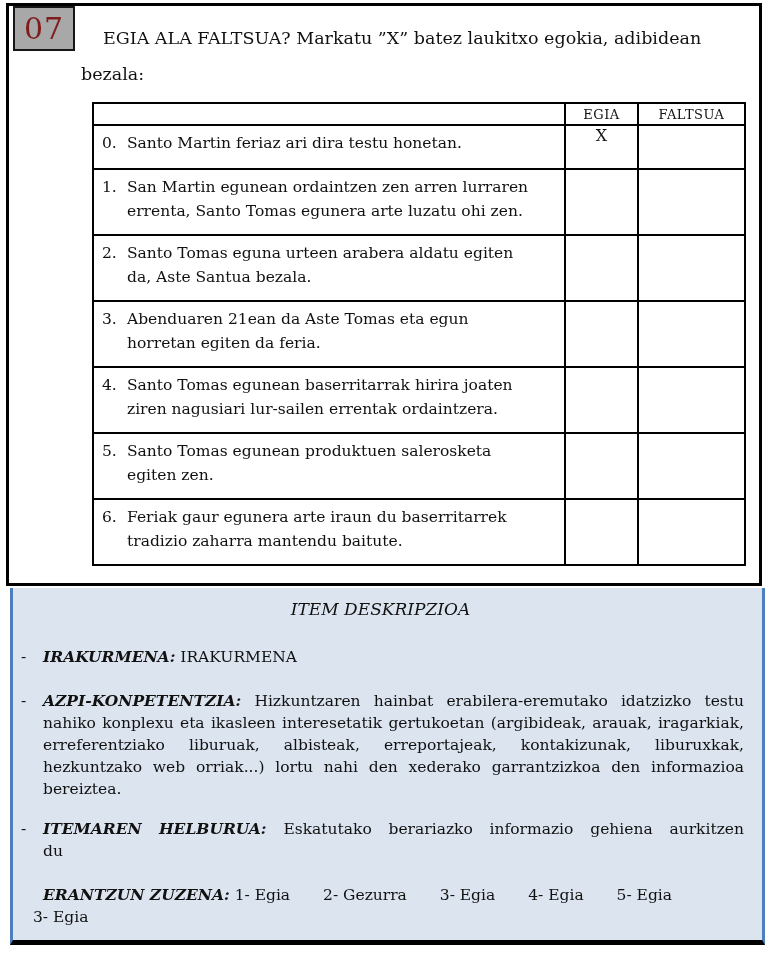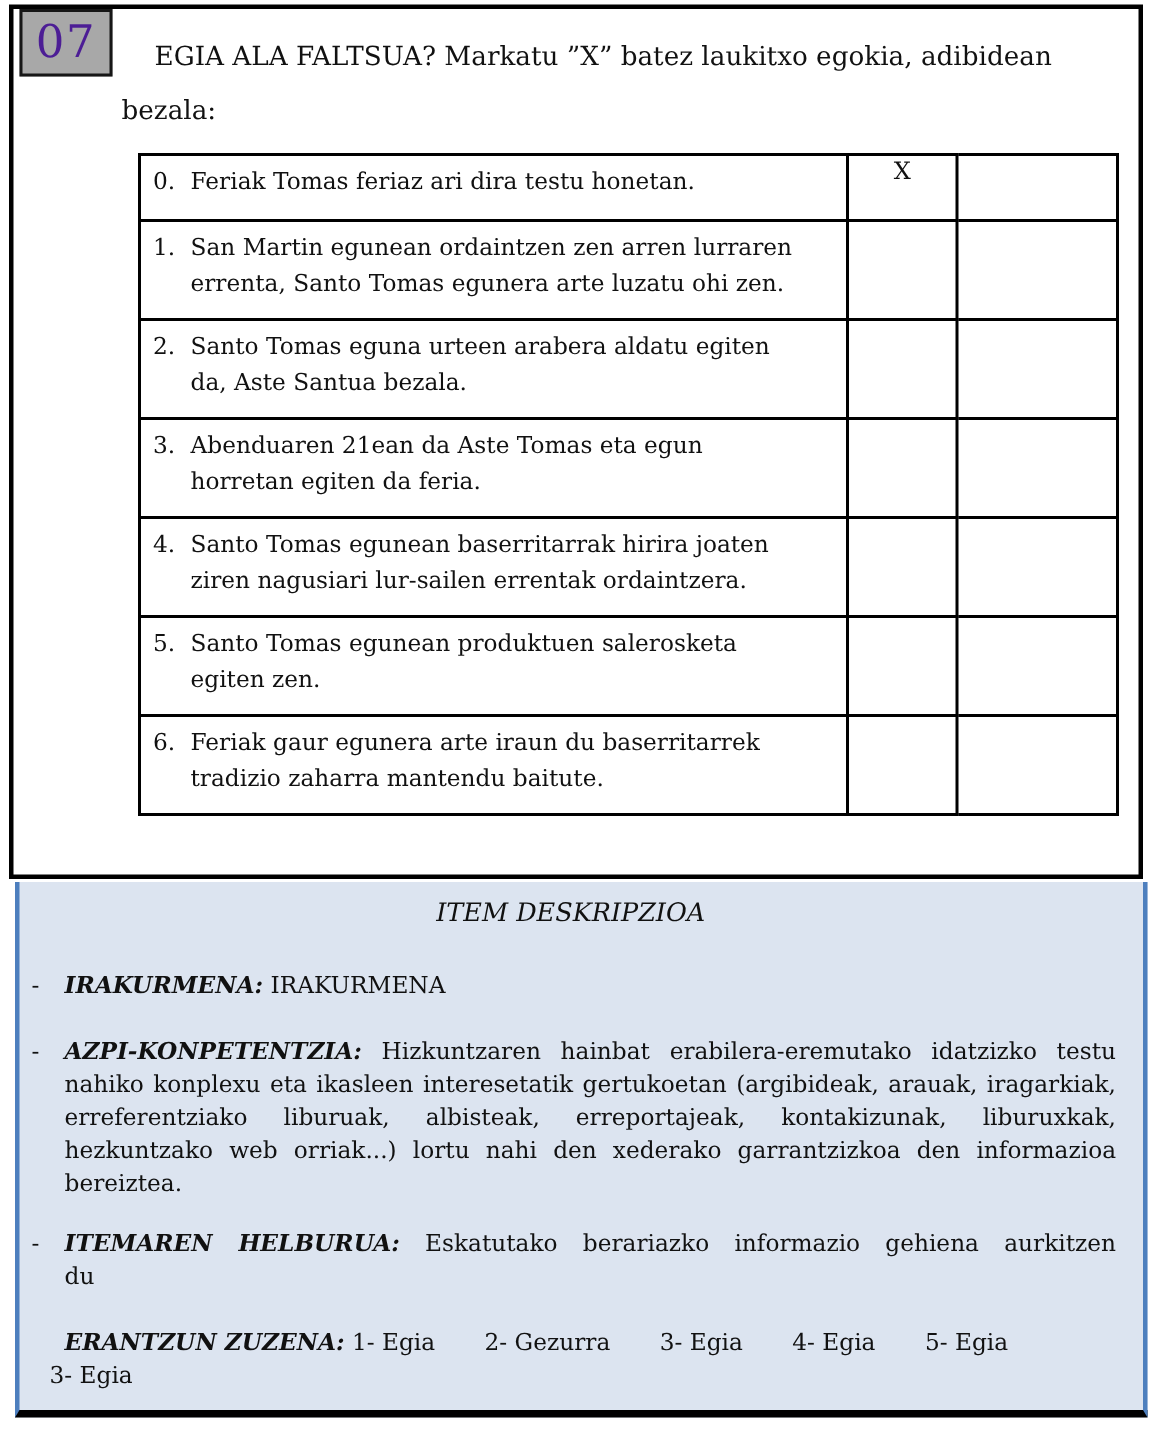--- a/index.html
+++ b/index.html
@@ -11,21 +11,21 @@
 
   
   .top-box {
     position:absolute; left:6px; top:3px; width:756px; height:583px;
     border:3px solid #000000; background:#ffffff;
   }
   .item-badge {
     position:absolute; left:4px; top:0px; width:62px; height:45px;
     background:#a8a8a8; border:2px solid #161616;
     display:flex; align-items:center; justify-content:center;
-    color:#4c1d95; font-size:30px; letter-spacing:1px;
+    color:#7f1d1d; font-size:30px; letter-spacing:1px;
   }
   .heading {
     margin:14px 12px 0 72px;
     font-size:17.5px; line-height:36px; text-indent:22px;
   }
 
   
   table.tf {
     border-collapse:collapse; table-layout:fixed;
     margin:10px 0 0 83px; width:652px;
@@ -72,27 +72,32 @@
   <div class="item-badge">07</div>
   <div class="heading">EGIA ALA FALTSUA? Markatu ”X” batez laukitxo egokia, adibidean bezala:</div>
 
   <table class="tf">
     <colgroup>
         <col style="width:472px">
         <col style="width:73px">
         <col style="width:107px">
       </colgroup>
     <tbody>
+        <tr class="hdr">
+      <td class="no-border"></td>
+      <td>EGIA</td>
+      <td>FALTSUA</td>
+    </tr>
 
     <tr class="r0">
       <td class="stmt">
         <div class="stmt-inner">
           <span class="stmt-num">0.</span>
           <span class="stmt-lines">
-                <div>Feriak Tomas feriaz ari dira testu honetan.</div>
+                <div>Santo Martin feriaz ari dira testu honetan.</div>
                 <div></div>
               </span>
         </div>
       </td>
       <td class="ans">X</td>
       <td class="ans"></td>
     </tr>
 
     <tr class="r">
       <td class="stmt">

